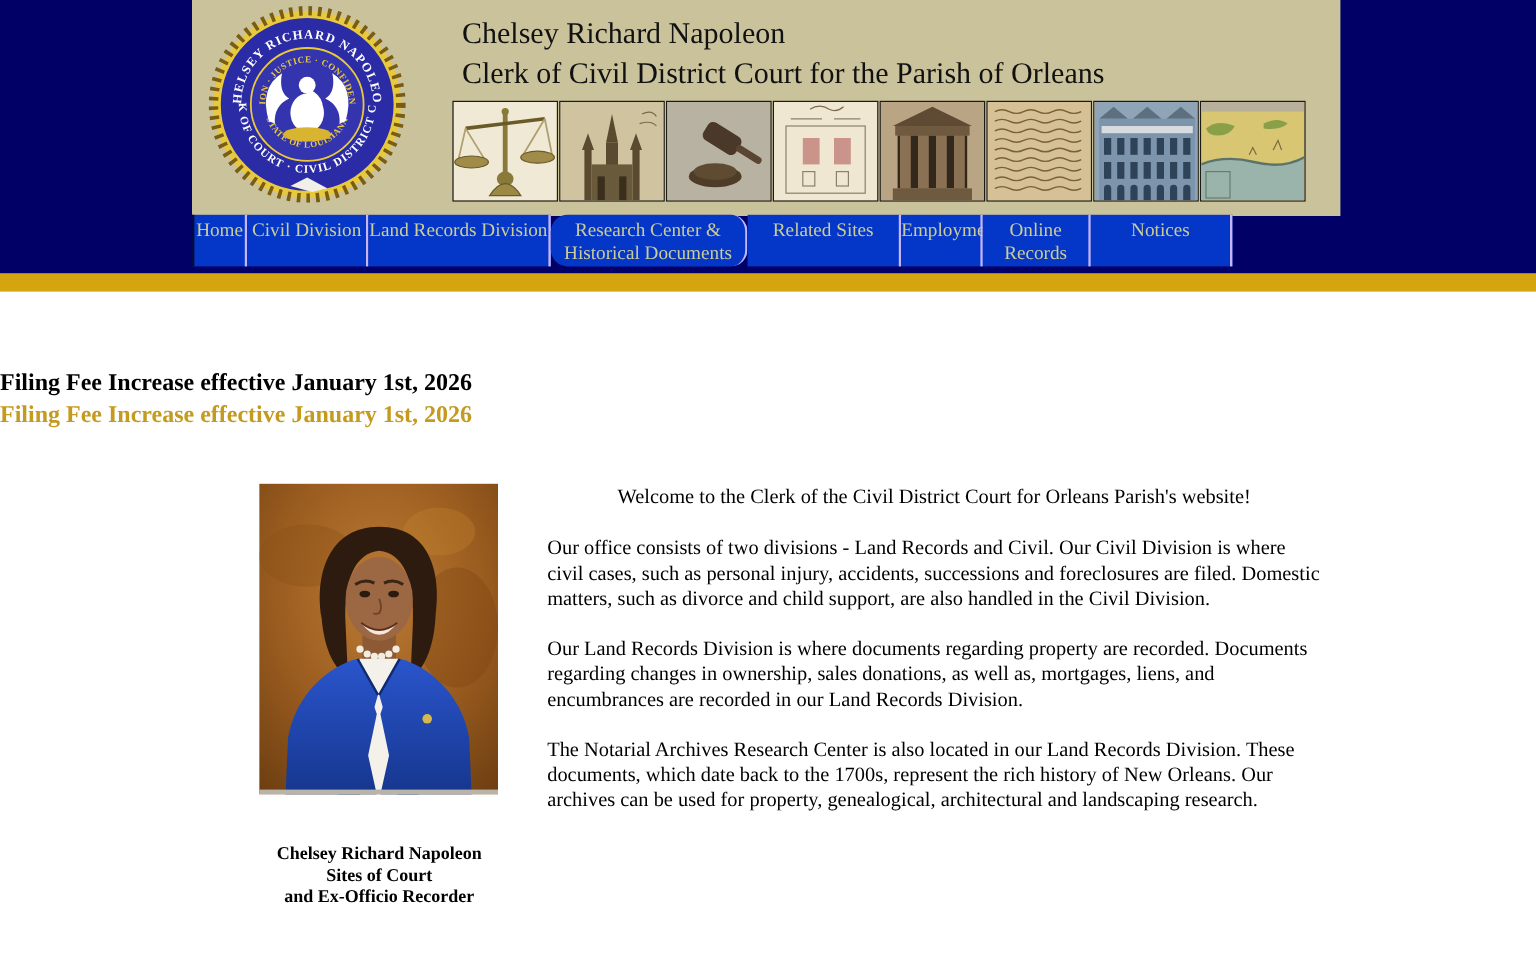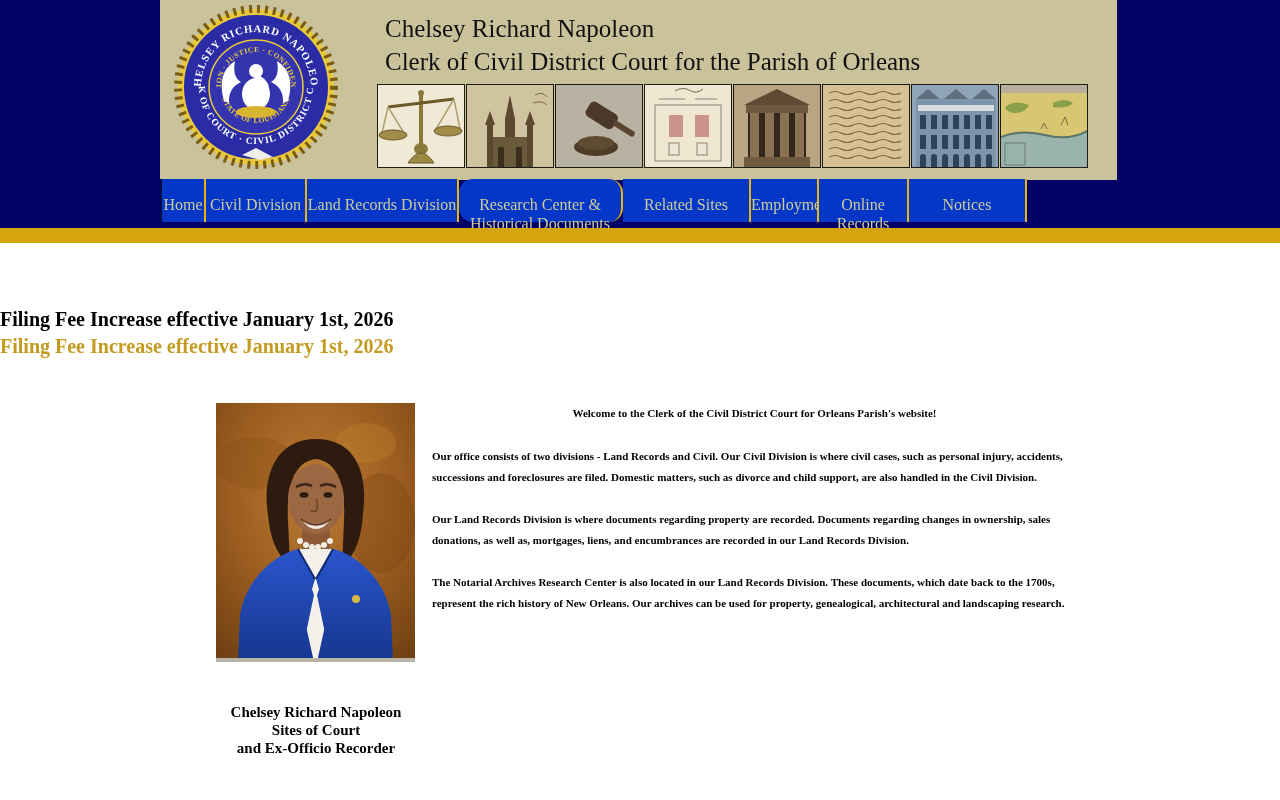--- a/index.html
+++ b/index.html
@@ -13,41 +13,41 @@
   .banner { position:absolute; left:160px; top:0; width:957px; height:180px; background:#c9c29b; }
   .seal-wrap { position:absolute; left:172px; top:5px; width:168px; height:164px; }
   .titles { position:absolute; left:385px; top:12px; width:700px; }
   .title-line { font-size:25px; line-height:33px; color:#111; }
   .image-strip { position:absolute; left:377px; top:84px; height:84px; display:flex; }
   .strip-tile { width:88px; height:84px; border:1px solid #1c1c14; margin-right:1px; overflow:hidden; background:#cfc3a4; }
   .strip-tile svg { display:block; }
   
   .nav { position:absolute; left:160px; top:179px; display:flex; }
   .nav-item {
-    height:43px; background:#0437c8; border-right:2px solid #eab308;
+    height:43px; background:#0437c8; border-right:2px solid #c4b5fd;
     color:#cccc99; font-size:16px; line-height:19px; text-align:center;
-    padding-top:16px; cursor:pointer;
+    padding-top:4px; cursor:pointer;
   }
   .nav-item:first-child { border-left:2px solid #000a45; }
   .nav-item:nth-child(1){width:46px;} .nav-item:nth-child(2){width:101px;}
   .nav-item:nth-child(3){width:152px;} .nav-item:nth-child(4){width:164px;border-radius:14px;}
   .nav-item:nth-child(5){width:128px;} .nav-item:nth-child(6){width:68px;}
   .nav-item:nth-child(7){width:90px;} .nav-item:nth-child(8){width:118px;}
   .nav-item:nth-child(9){width:104px;font-weight:bold;}
   .gold-stripe { position:absolute; left:0; top:228px; width:1280px; height:15px; background:#d5a50f; }
   
   .headline { position:absolute; left:0; width:1280px; text-align:left; font-weight:bold; font-size:20px; }
   .headline-black { top:308px; color:#000; }
   .headline-gold { top:335px; color:#c49a1f; }
   .portrait-wrap { position:absolute; left:216px; top:403px; width:199px; height:259px; }
   .portrait-caption {
     position:absolute; left:191px; top:703px; width:250px; text-align:center;
     font-weight:bold; font-size:15px; line-height:18px;
   }
-  .text-col { position:absolute; left:432px; top:403px; width:645px; font-weight:bold; font-size:11px; line-height:21px; }
+  .text-col { position:absolute; left:456px; top:403px; width:645px; font-weight:normal; font-size:17px; line-height:21px; }
   .welcome { text-align:center; margin-bottom:22px; }
   .para { margin-bottom:21px; text-align:left; }
 </style>
 </head>
 <body>
 
 <div class="page">
 
   <div class="header-bg"></div>
   <div class="banner"></div>

